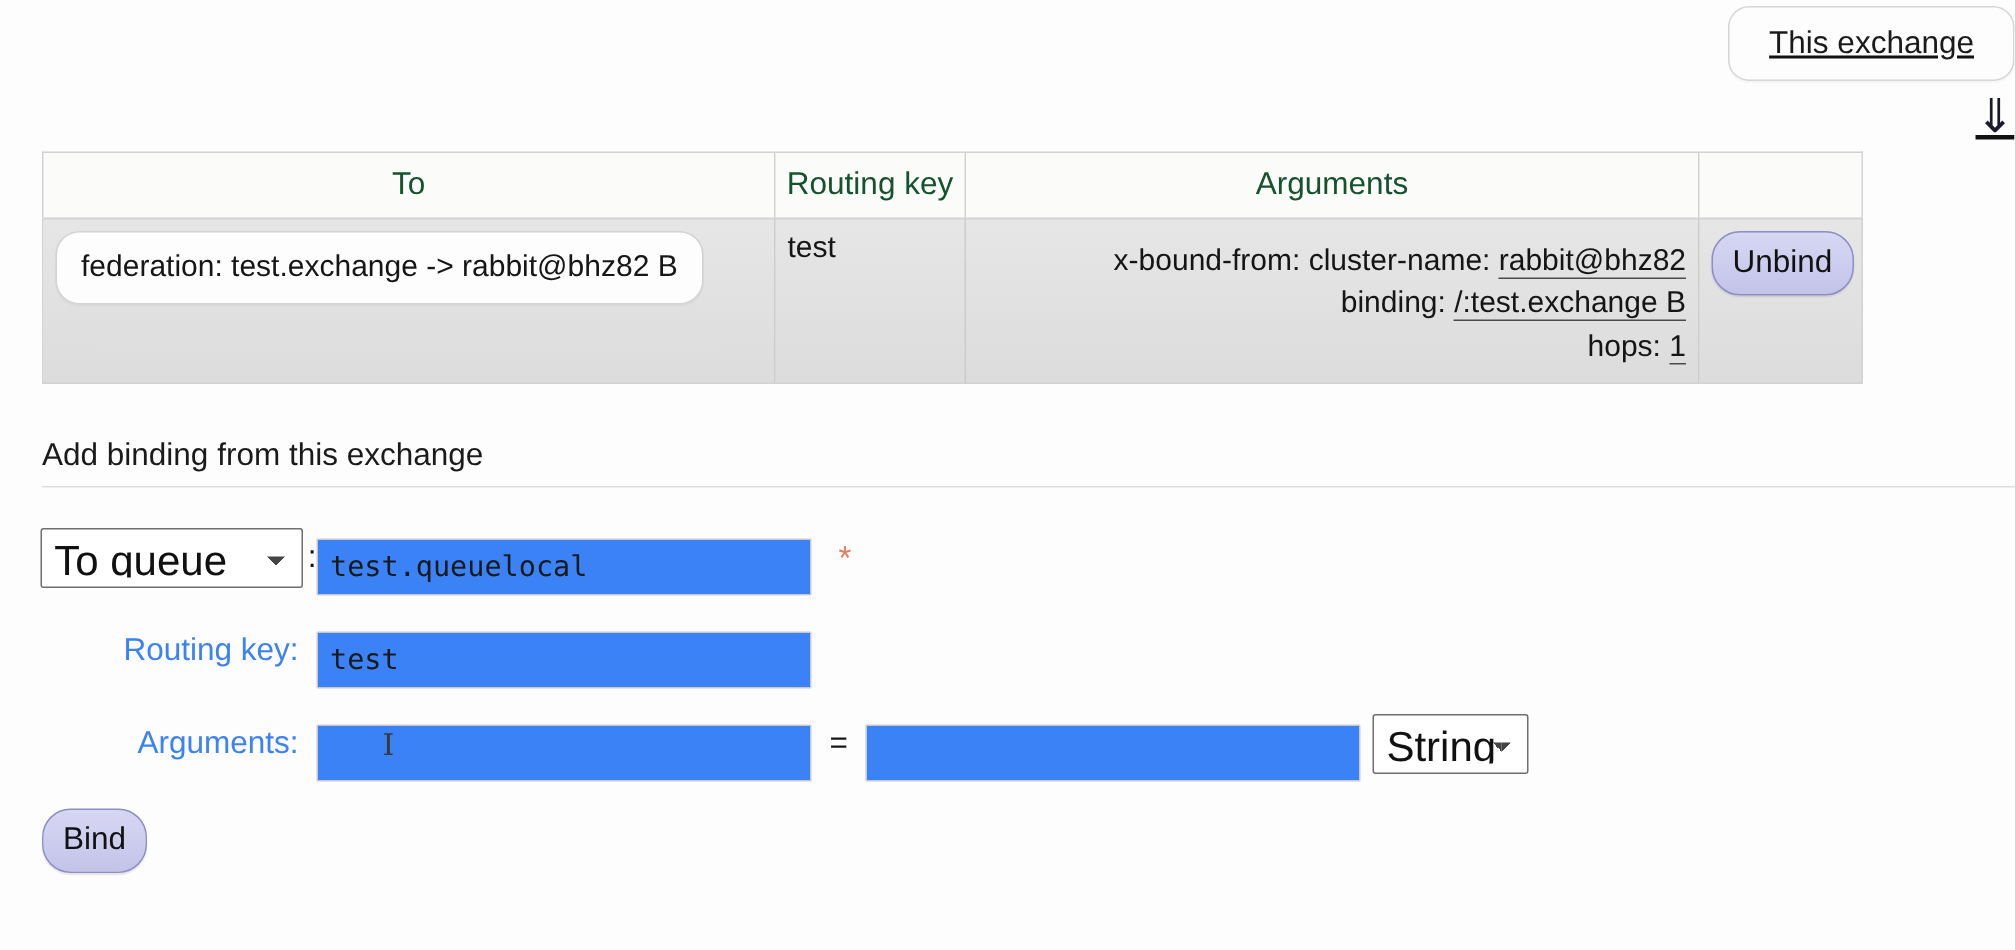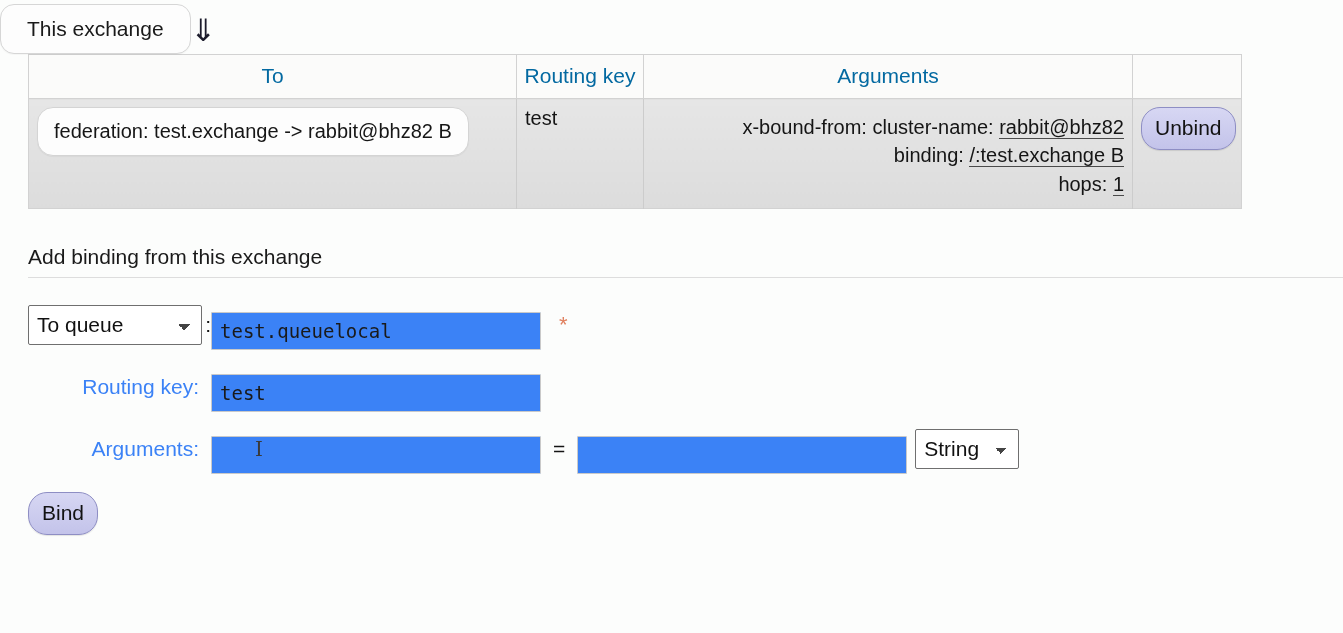--- a/index.html
+++ b/index.html
@@ -12,21 +12,23 @@
     font-family: "Liberation Sans", sans-serif;
     color: #111;
     overflow: hidden;
   }
 
   
   .node-wrap {
     width: 100%;
     padding-top: 4px;
     display: flex;
-    align-items: center;
+    flex-direction: column;
+    align-items: flex-end;
+    text-decoration: underline;
   }
   .node-box {
     border: 1px solid #d6d6d6;
     border-radius: 14px;
     background: #fdfdfd;
     padding: 13px 26px 14px 26px;
     font-size: 21px;
     line-height: 1;
     color: #1a1a1a;
     box-shadow: 0 1px 1px rgba(0,0,0,0.03);
@@ -47,21 +49,21 @@
     border-collapse: collapse;
     border: 1px solid #d2d2d2;
     table-layout: fixed;
   }
   .bindings-table th {
     background: #fbfbfa;
     border-right: 1px solid #d2d2d2;
     border-bottom: 1px solid #d2d2d2;
     font-weight: normal;
     font-size: 21px;
-    color: #0369a1;
+    color: #14532d;
     padding: 9px 6px 10px 6px;
     text-align: center;
   }
   .bindings-table th:last-child { border-right: none; }
   .bindings-table td {
     background: linear-gradient(to bottom, #e6e6e6 0%, #dcdcdc 100%);
     border-right: 1px solid #cccccc;
     vertical-align: top;
     padding: 8px 8px 10px 8px;
     font-size: 20px;
@@ -147,21 +149,21 @@
     padding-right: 12px;
   }
   .label-inline {
     font-size: 21px;
     color: #141414;
     padding-right: 10px;
   }
 
   select.ui-select {
     font-family: "Liberation Sans", sans-serif;
-    font-size: 21px;
+    font-size: 28px;
     color: #111;
     background: #ffffff;
     border: 1px solid #6f6f6f;
     border-radius: 2px;
     padding: 5px 6px 6px 8px;
     height: 40px;
     -webkit-appearance: none;
     appearance: none;
     background-image:
       linear-gradient(45deg, transparent 50%, #444 50%),

